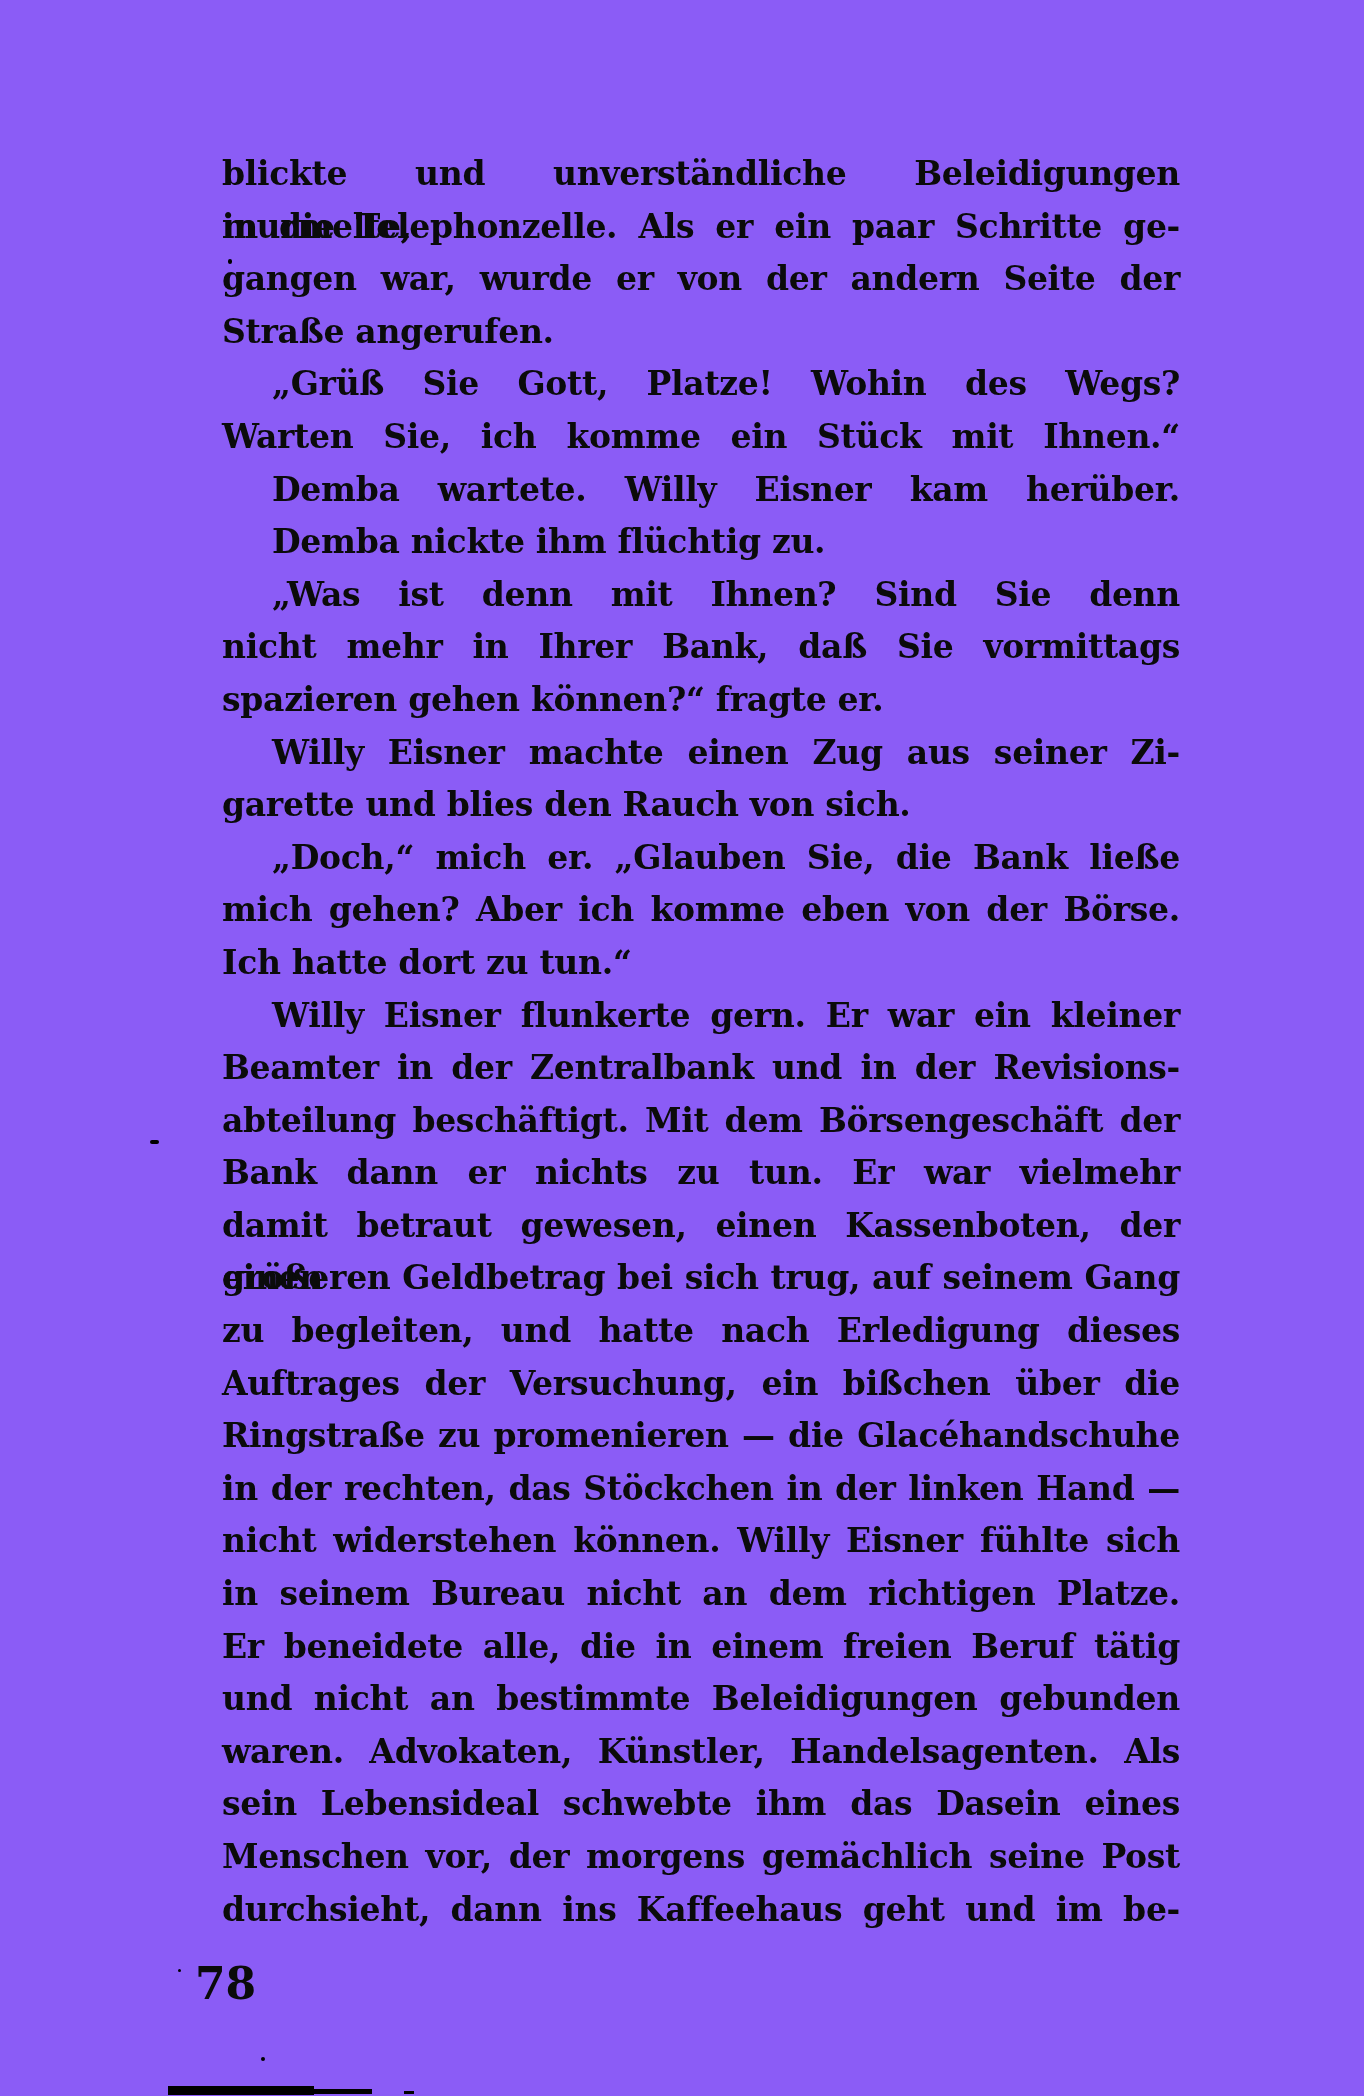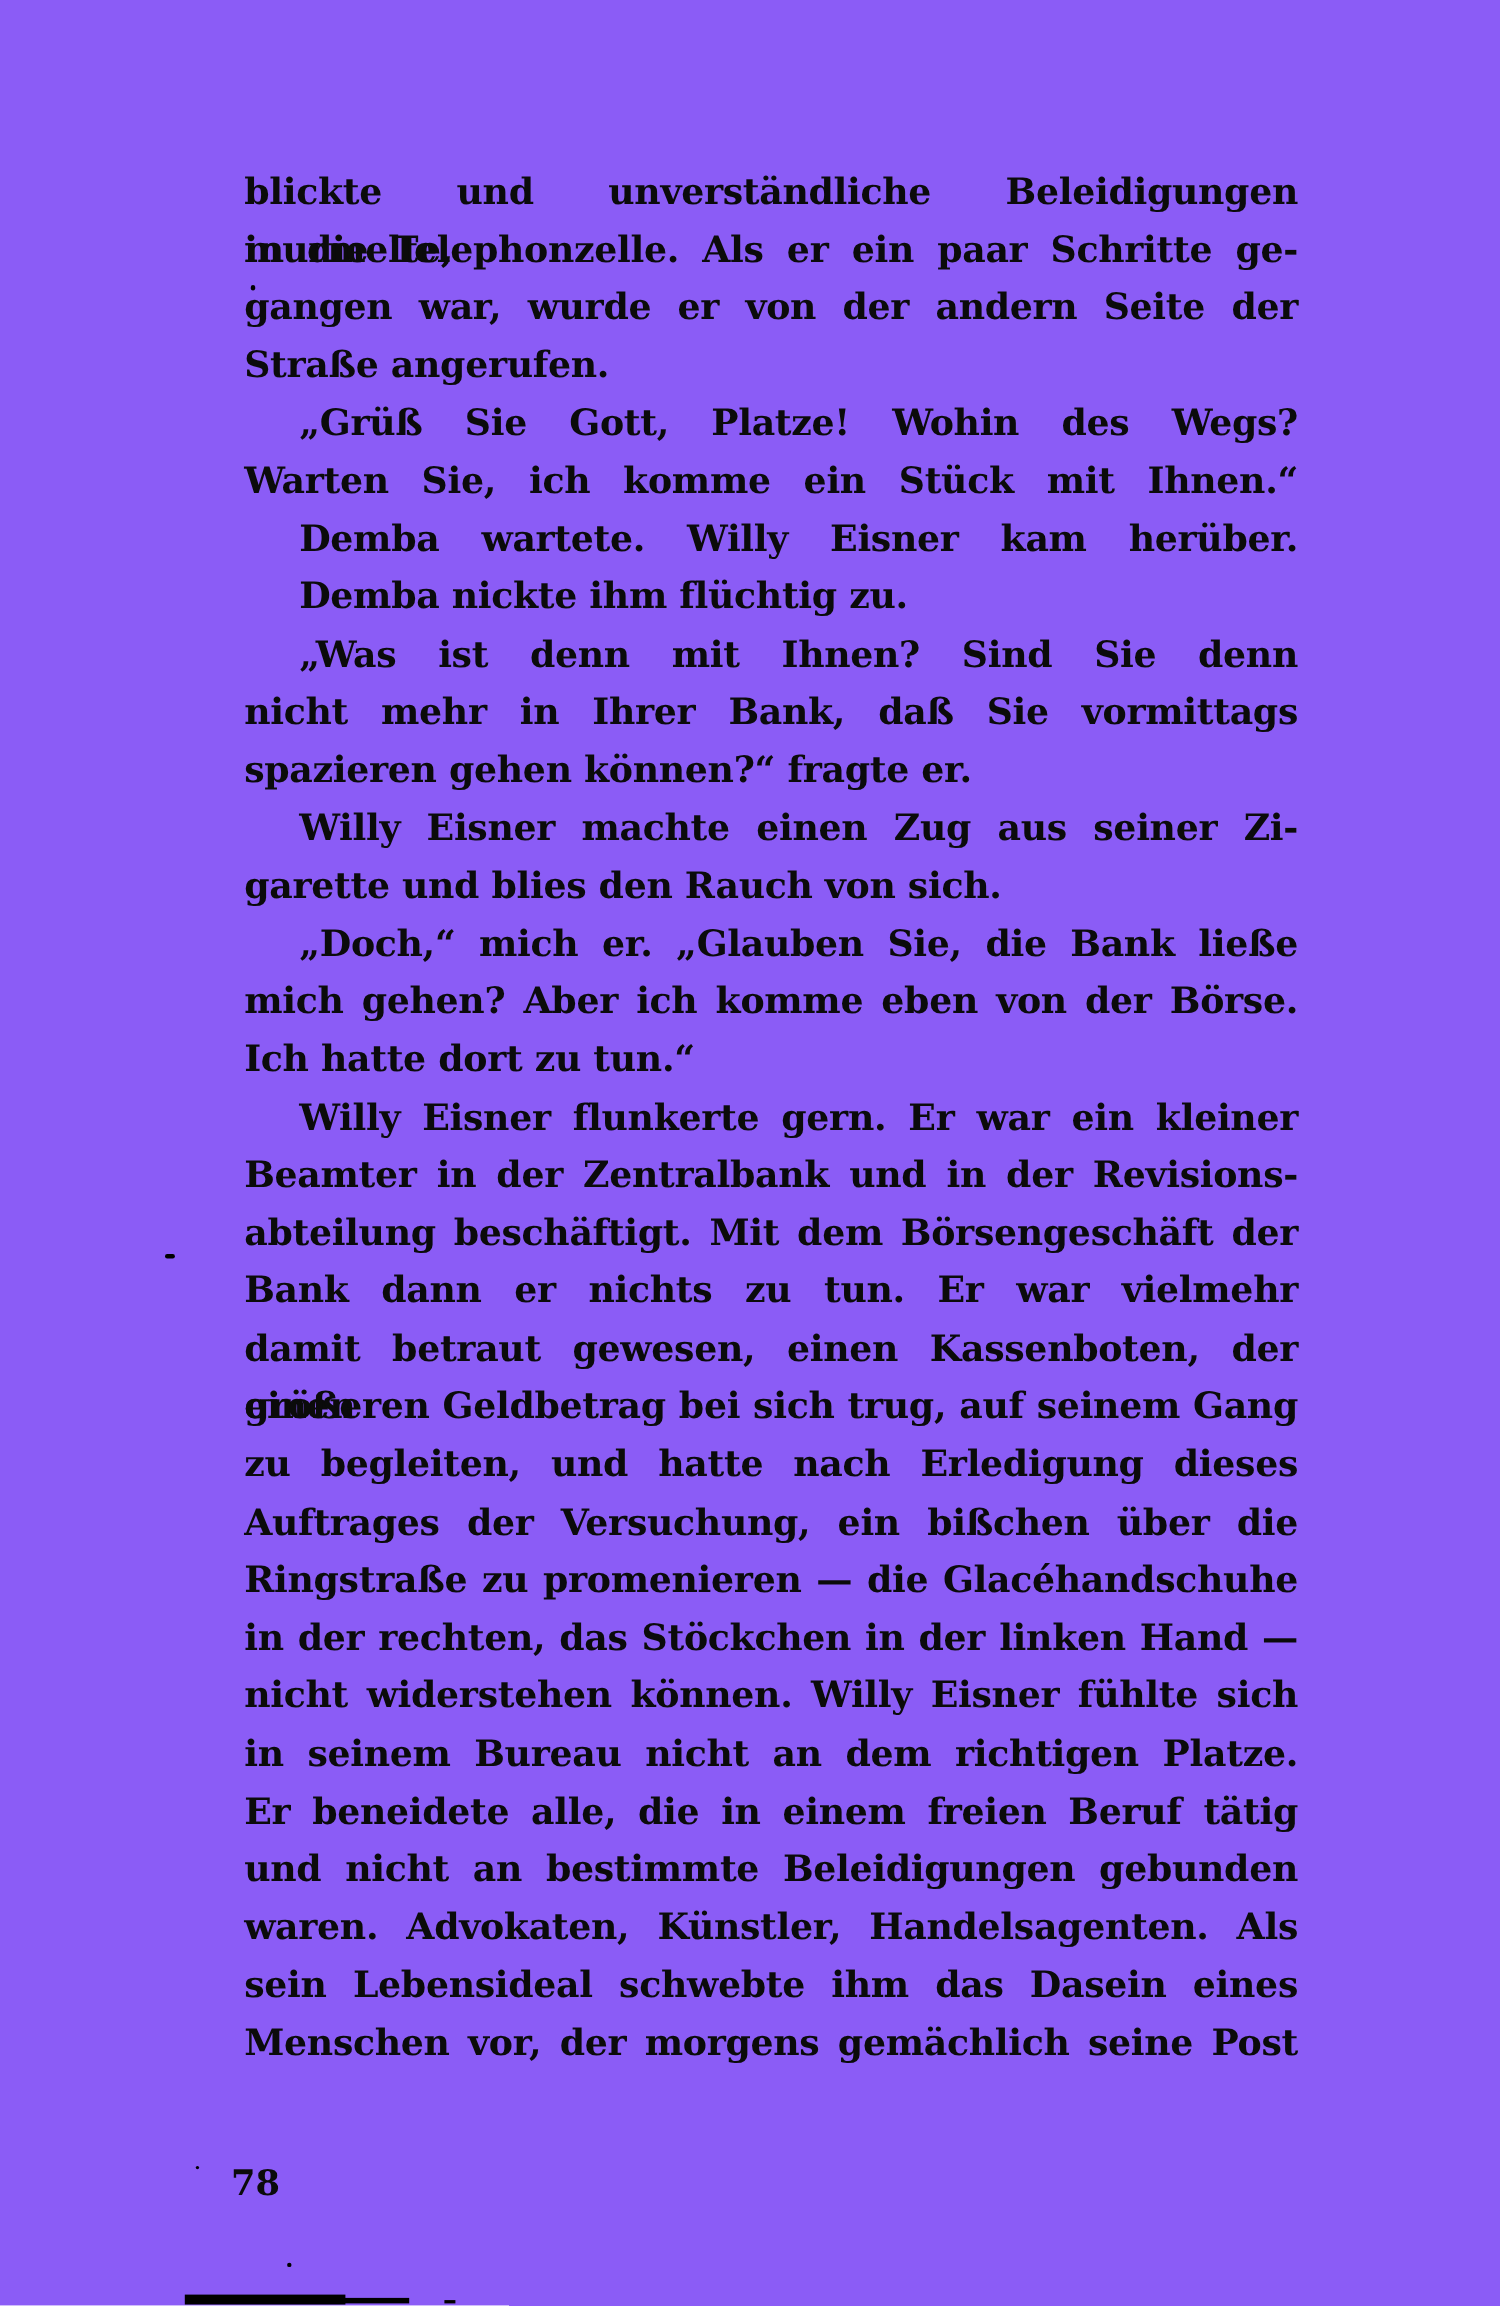--- a/index.html
+++ b/index.html
@@ -35,23 +35,23 @@
   .line.fill {
     white-space: normal;
     text-align: justify;
     text-align-last: justify;
   }
   .line.indent {
     text-indent: 50px;
   }
   #page-number {
     position: absolute;
-    left: 210px;
+    left: 195px;
     top: 1958px;
-    font-size: 32px;
+    font-size: 44px;
     font-weight: 700;
     line-height: 52px;
     color: #0b0b0b;
   }
   .artifact {
     position: absolute;
     background: #000000;
   }
   #bar-main   { left: 168px; top: 2086px; width: 146px; height: 9px; }
   #bar-tail   { left: 312px; top: 2089px; width: 60px;  height: 5px; }
@@ -93,20 +93,21 @@
       <div class="line fill">Auftrages der Versuchung, ein bißchen über die</div>
       <div class="line fill">Ringstraße zu promenieren — die Glacéhandschuhe</div>
       <div class="line fill">in der rechten, das Stöckchen in der linken Hand —</div>
       <div class="line fill">nicht widerstehen können. Willy Eisner fühlte sich</div>
       <div class="line fill">in seinem Bureau nicht an dem richtigen Platze.</div>
       <div class="line fill">Er beneidete alle, die in einem freien Beruf tätig</div>
       <div class="line fill">und nicht an bestimmte Beleidigungen gebunden</div>
       <div class="line fill">waren. Advokaten, Künstler, Handelsagenten. Als</div>
       <div class="line fill">sein Lebensideal schwebte ihm das Dasein eines</div>
       <div class="line fill">Menschen vor, der morgens gemächlich seine Post</div>
+      <div class="line fill">durchsieht, dann ins Kaffeehaus geht und im be-</div>
     </div>
 
   <div id="page-number">78</div>
 
   <div id="bar-main" class="artifact"></div>
   <div id="bar-tail" class="artifact"></div>
   <div id="bar-speck" class="artifact"></div>
   <div id="speck-top" class="artifact"></div>
   <div id="speck-margin" class="artifact"></div>
   <div id="speck-pagenum" class="artifact"></div>

